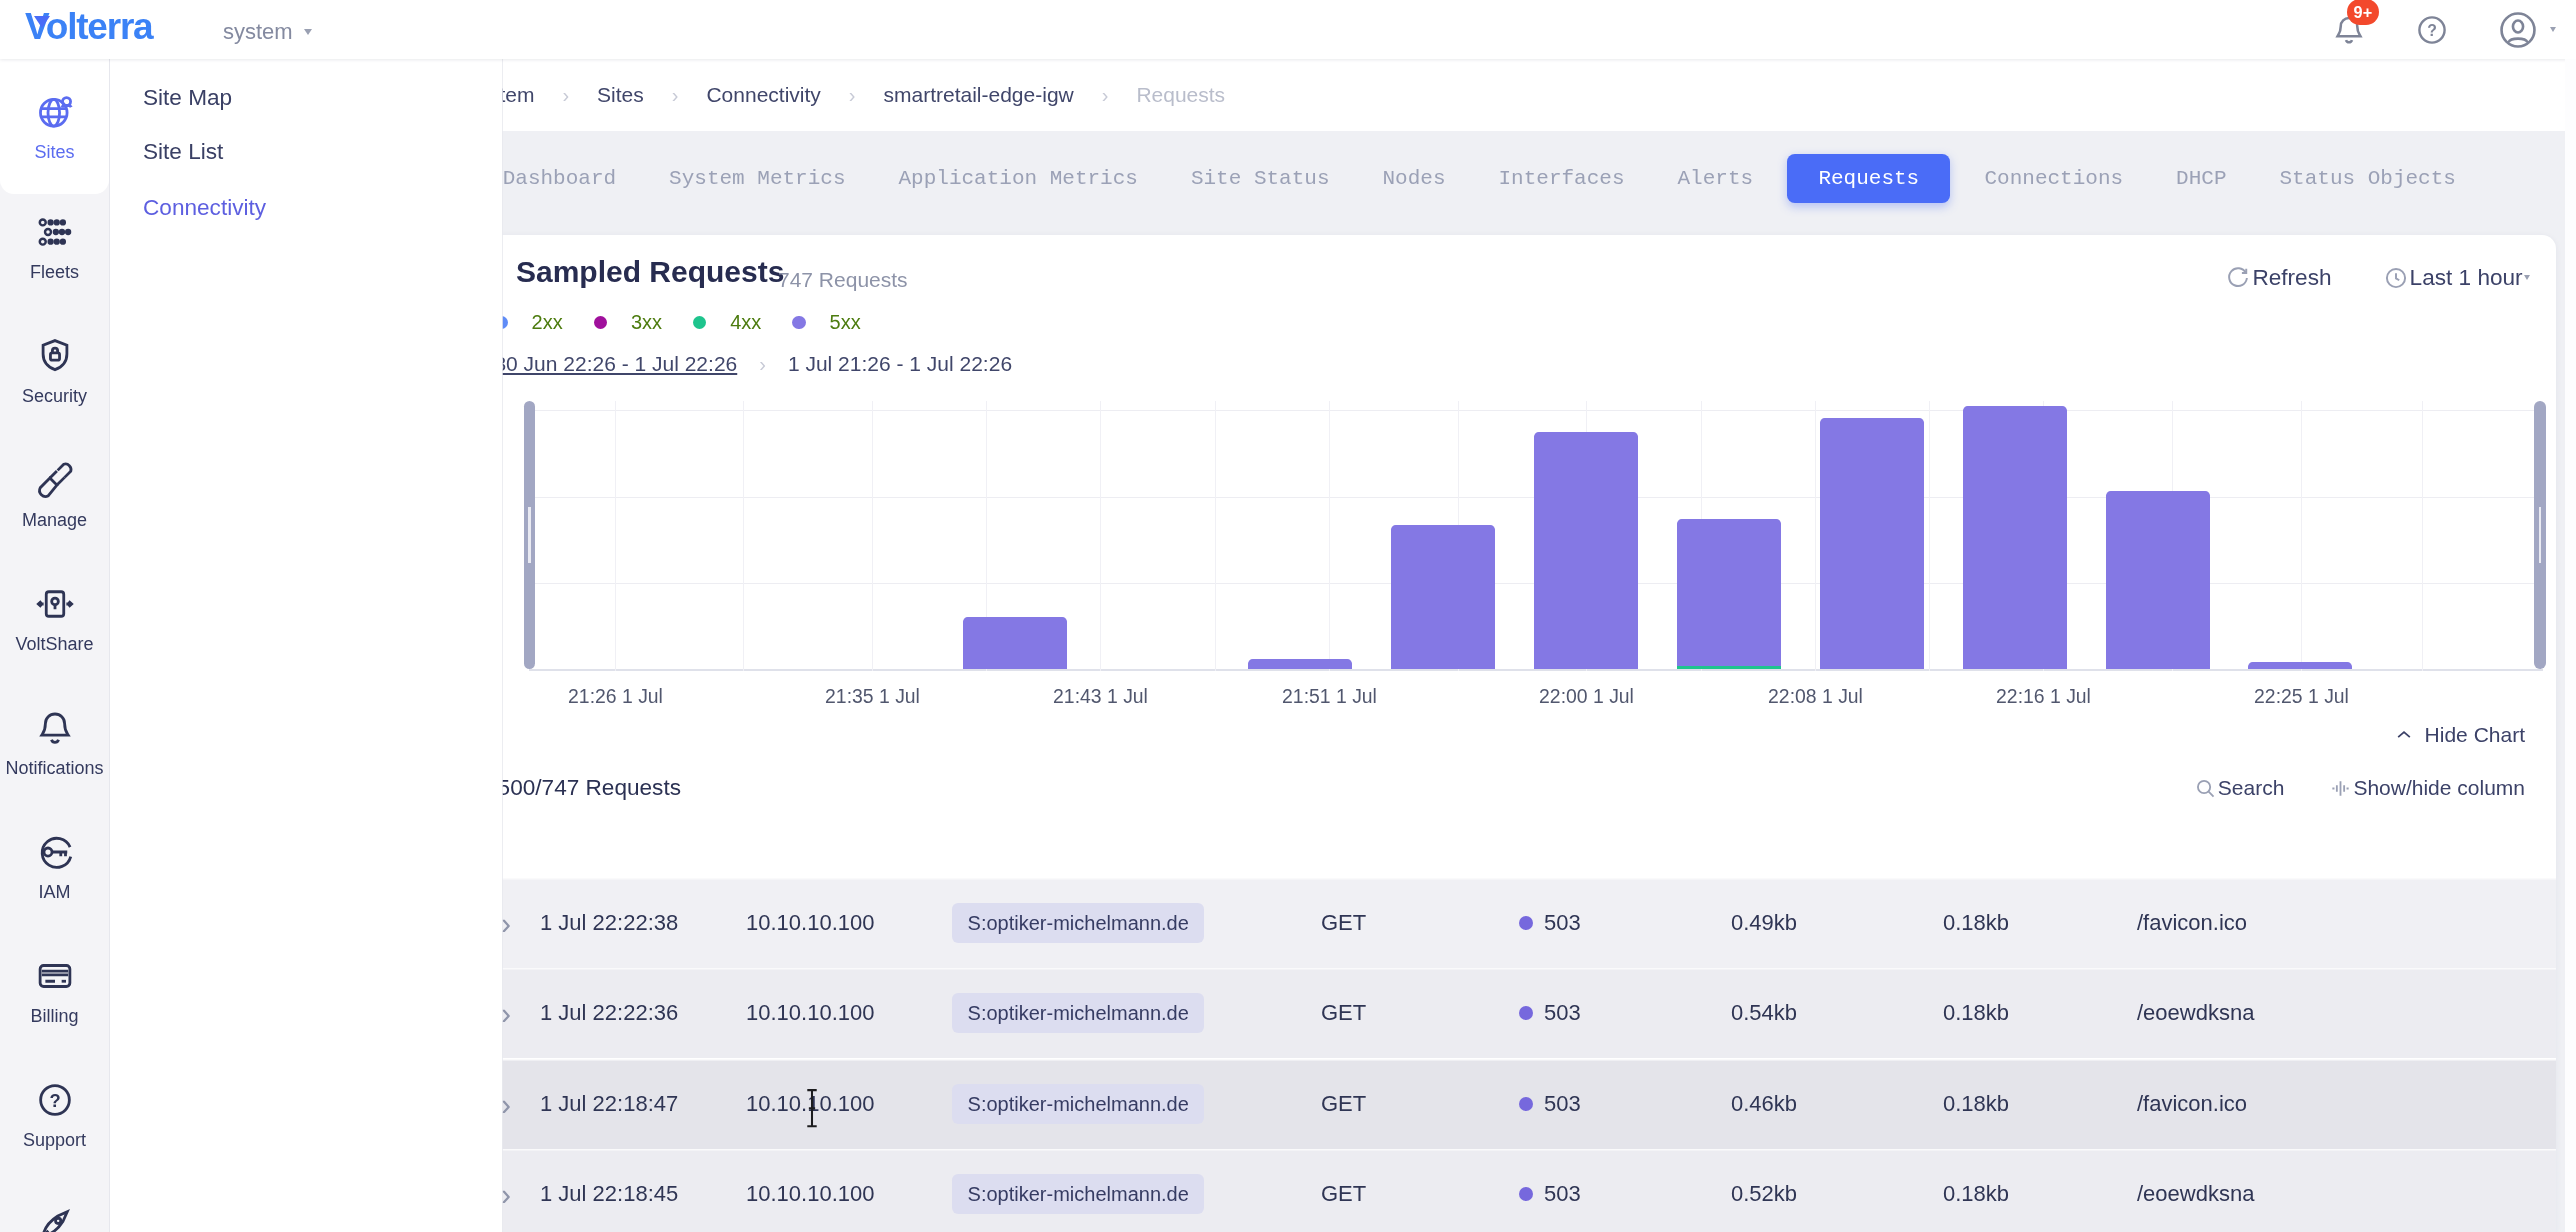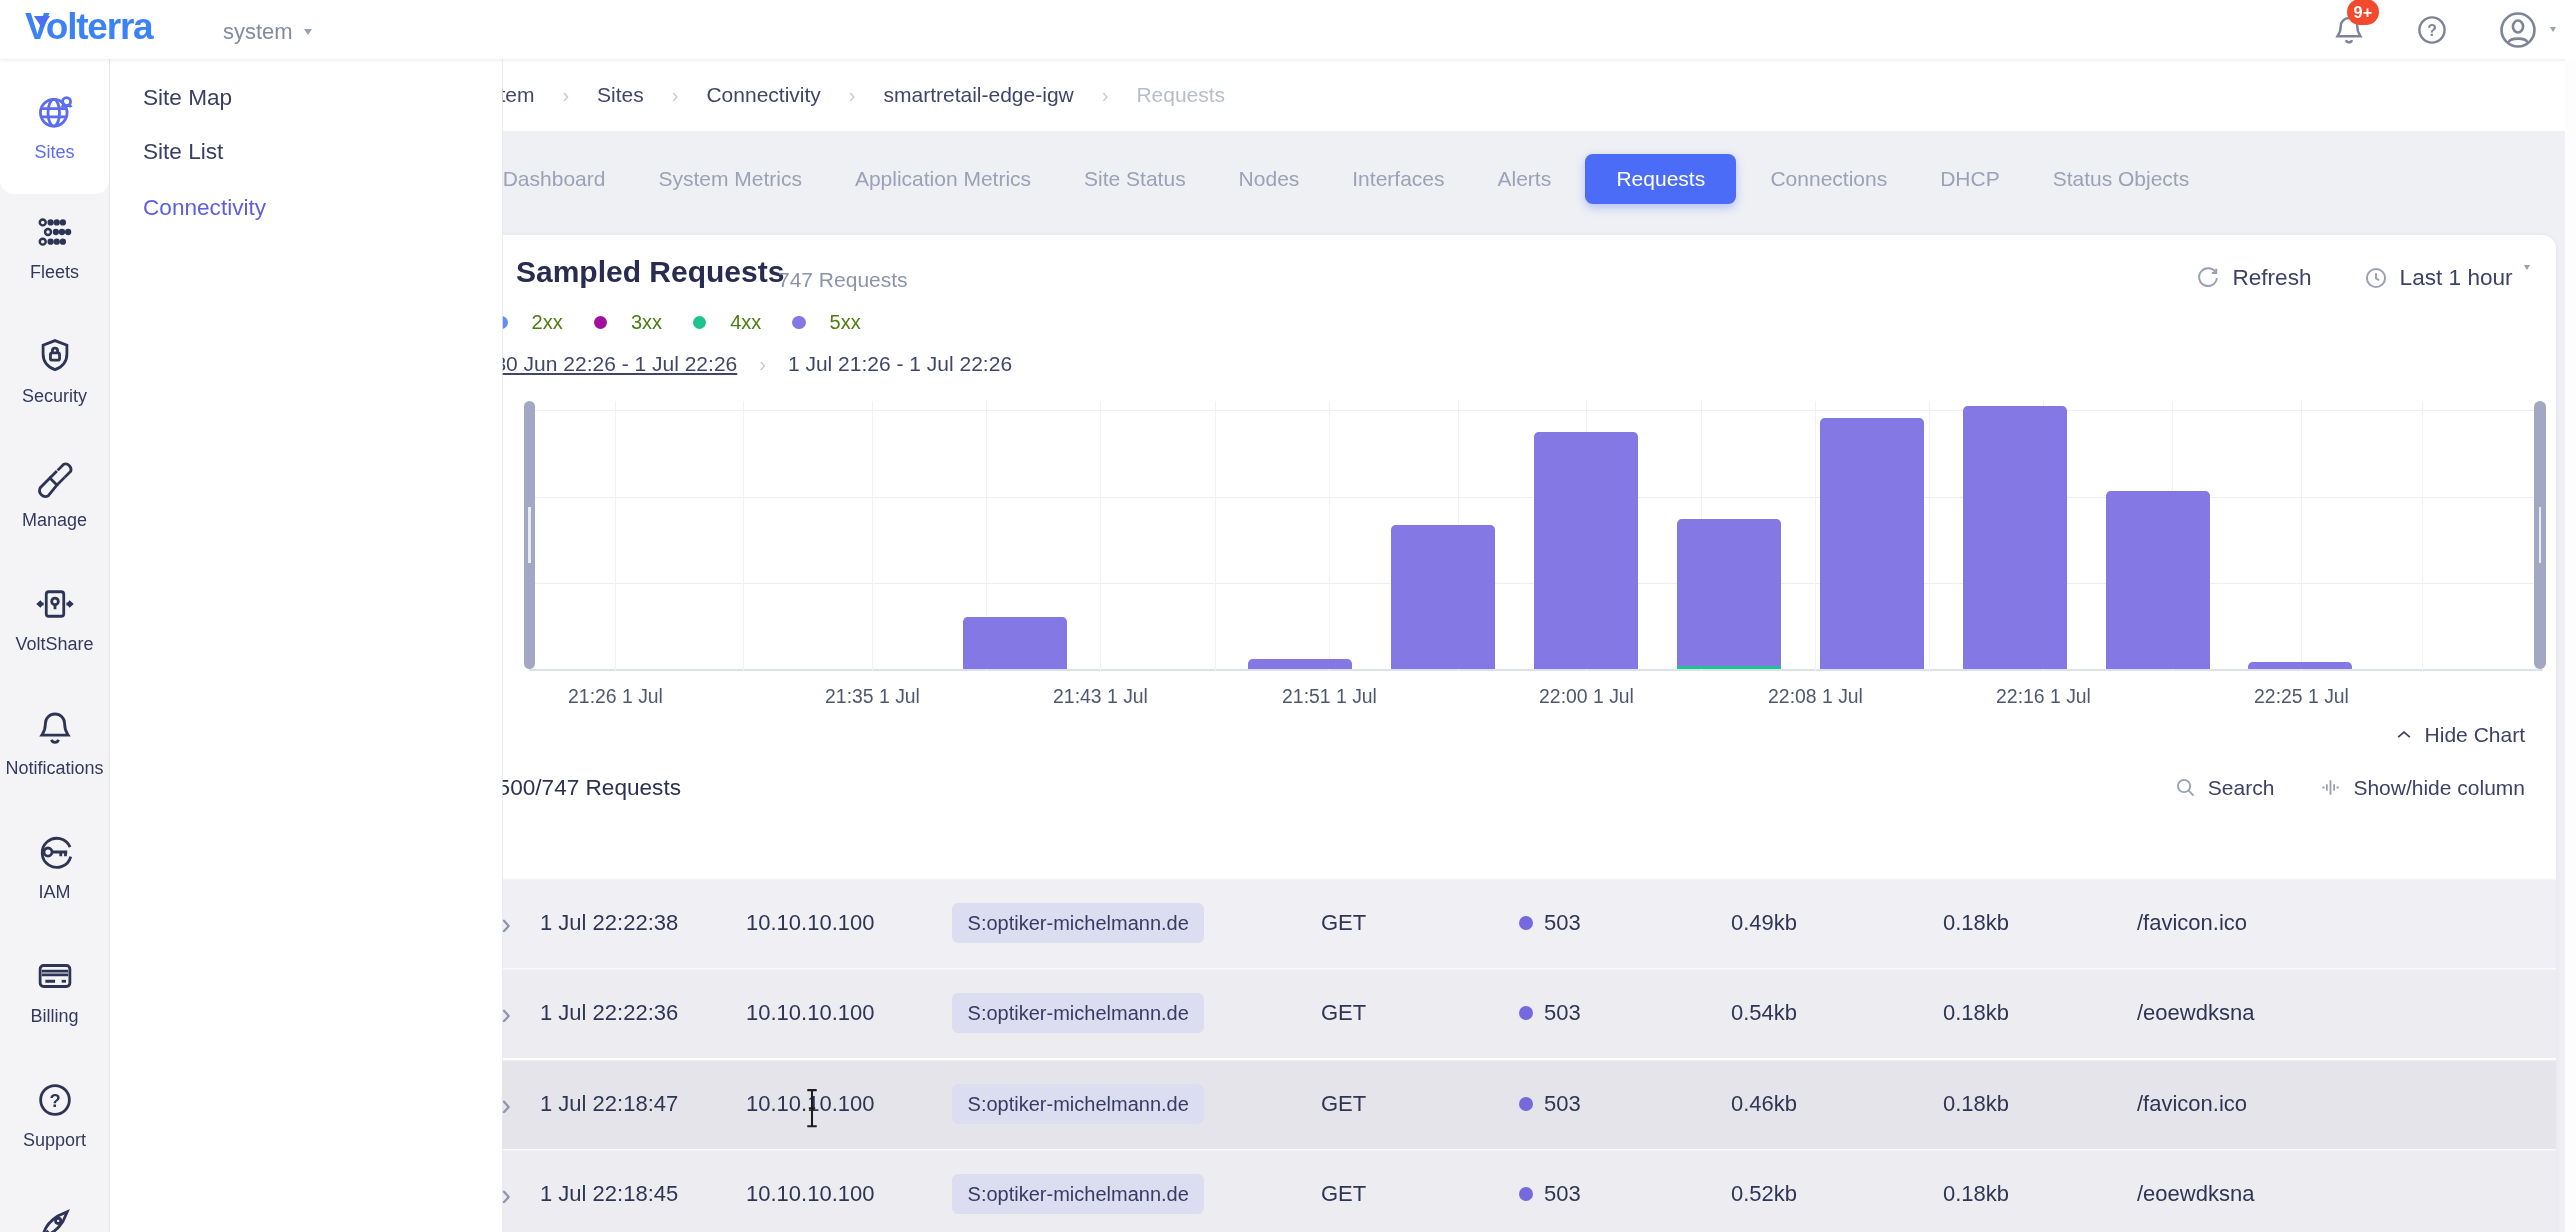--- a/index.html
+++ b/index.html
@@ -37,31 +37,31 @@
   .side-item{position:absolute;left:34px;font-size:22.6px;color:#3a4065;cursor:pointer;}
   .side-item.active{color:#5d5fe0;}
   
   .breadband{position:absolute;left:452px;top:59px;right:0;height:72px;background:#fff;z-index:4;
              display:flex;align-items:center;padding-left:12.4px;gap:28px;}
   .crumb{font-size:21px;color:#40466a;cursor:pointer;}
   .crumb.last{color:#b9bdcb;cursor:default;}
   .crumb-sep{font-size:20px;color:#c7cad6;}
   
   .tabs{position:absolute;left:484px;top:154px;display:flex;align-items:center;gap:15.6px;z-index:3;}
-  .tab{font-size:21px;color:#9ba1b6;padding:11px 18.7px;cursor:pointer;white-space:nowrap;}
+  .tab{font-size:21px;color:#9ba1b6;padding:11px 18.7px;cursor:pointer;white-space:nowrap;font-family:Liberation Mono, monospace;}
   .tab.active{background:#4a6cf7;color:#fff;border-radius:7.8px;padding:13.2px 31px;
               box-shadow:0 3.9px 9.3px rgba(74,108,247,.35);}
   
   .card{position:absolute;left:468px;top:235px;width:2088px;bottom:0;background:#fff;
         border-radius:14px 14px 0 0;box-shadow:0 1.6px 6.2px rgba(40,45,80,.06);z-index:3;}
   .panel-title{position:absolute;left:48px;top:20px;font-size:30px;font-weight:700;color:#272c50;}
   .panel-total{position:absolute;left:310px;top:33px;font-size:21px;color:#8d93a8;}
   .panel-actions{position:absolute;right:26.4px;top:29.6px;display:flex;gap:51px;align-items:center;
                  font-size:22.6px;color:#3c4268;}
-  .action{display:flex;gap:11px;cursor:pointer;}
+  .action{display:flex;align-items:center;gap:1px;cursor:pointer;}
   .action svg{color:#9aa0b4;}
   .legend{position:absolute;left:26.4px;top:76px;display:flex;gap:31px;align-items:center;}
   .legend-item{display:flex;align-items:center;gap:24px;font-size:20px;color:#4d7c0f;cursor:pointer;}
   .legend-dot{width:13.2px;height:13.2px;border-radius:50%;}
   .range-row{position:absolute;left:26.4px;top:117px;display:flex;gap:22px;align-items:center;
              font-size:21px;color:#40466a;}
   .range-prev{text-decoration:underline;cursor:pointer;}
   
   .plot{position:absolute;left:61px;top:166px;width:2014px;height:270px;}
   .gl-h{position:absolute;left:0;right:0;height:0.8px;background:#ededf2;}

